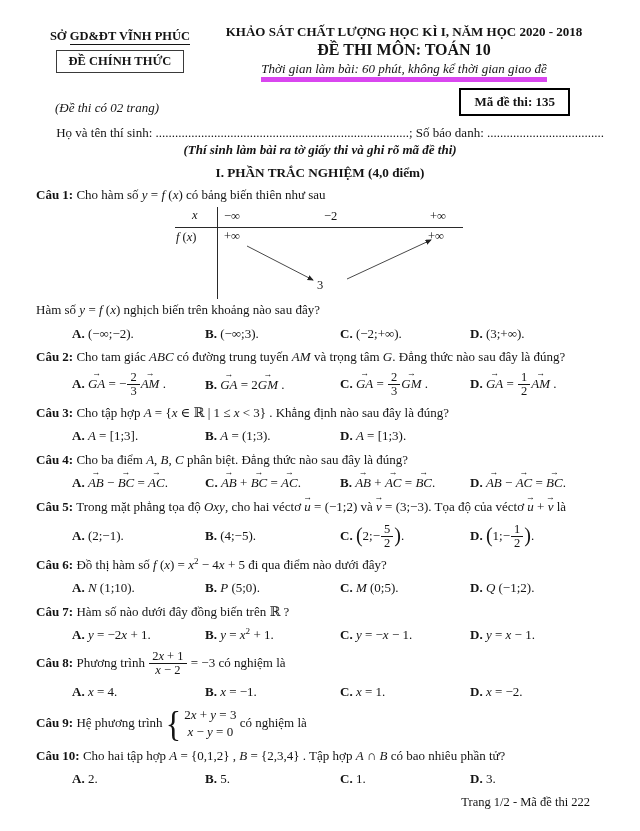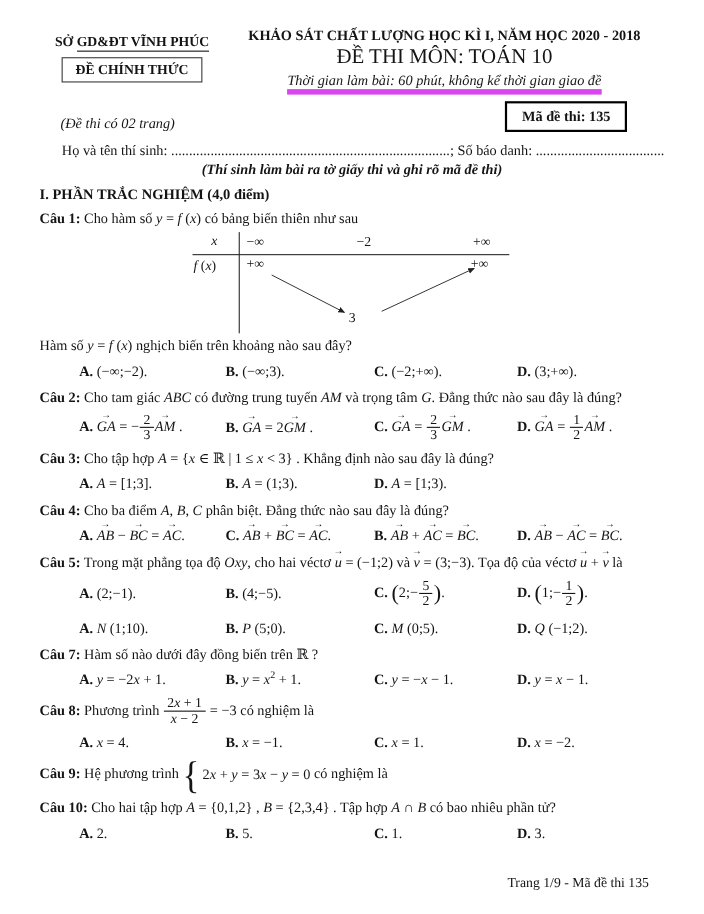--- a/index.html
+++ b/index.html
@@ -14,48 +14,48 @@
   }
   b{font-weight:bold;}
   
   .header{display:flex;align-items:center;}
   .h-left{width:168px;flex-shrink:0;text-align:center;}
   .dept{font-weight:bold;font-size:12.5px;white-space:nowrap;}
   .dept .u{border-bottom:1px solid #141414;padding-bottom:1px;}
   .official-box{display:inline-block;border:1.5px solid #3a3a3a;padding:3px 12px;font-weight:bold;font-size:12.5px;margin-top:6px;}
   .h-right{flex:1;text-align:center;}
   .title1{font-weight:bold;font-size:13px;white-space:nowrap;}
-  .title2{font-weight:normal;font-size:19px;margin-top:1px;}
+  .title2{font-weight:bold;font-size:16px;margin-top:1px;}
   .title3{font-style:italic;margin-top:2px;}
   .title3 span{border-bottom:5px solid #d946ef;padding-bottom:1px;}
   
   .row2{display:flex;justify-content:space-between;align-items:flex-end;margin-top:11px;}
   .pages-note{font-style:italic;margin-left:19px;}
   .code-box{border:2px solid #000;padding:4px 13px;font-weight:bold;margin-right:34px;white-space:nowrap;}
   
   .student-line{margin-top:9px;white-space:nowrap;overflow:hidden;text-align:right;}
   .instruction{text-align:center;font-weight:bold;font-style:italic;margin-top:1px;}
-  .section-title{font-weight:bold;margin-top:7px;font-size:13.2px;}
+  .section-title{font-weight:bold;margin-top:7px;font-size:13.2px;text-align:center;}
   
   .question{margin-top:5px;}
   .q-text{line-height:1.42;}
   .opts{display:grid;grid-template-columns:133px 135px 130px auto;margin:2px 0 1px 36px;line-height:1.5;align-items:center;padding-top:2px;}
   .opt{white-space:nowrap;}
   
   i{font-style:italic;}
   sup{font-size:0.7em;vertical-align:super;line-height:0;}
   .frac{display:inline-block;vertical-align:middle;text-align:center;line-height:1.08;font-size:12.5px;margin:0 1px;}
   .frac .fn{display:block;border-bottom:1px solid #141414;padding:0 3px;}
   .frac .fd{display:block;padding:0 3px;}
   .vec{position:relative;display:inline-block;font-style:italic;}
   .vec::before{content:"\2192";position:absolute;left:50%;transform:translateX(-50%);top:-0.82em;font-size:0.68em;font-style:normal;}
   .bp{font-size:1.55em;font-weight:normal;vertical-align:-0.12em;}
   .sys{display:inline-flex;align-items:center;vertical-align:middle;margin:1px 0;}
   .sys .brace{font-size:32px;font-weight:normal;line-height:0.9;margin-right:3px;transform:scaleY(1.1);}
-  .sys .eqs{display:inline-flex;flex-direction:row;line-height:1.3;text-align:right;}
+  .sys .eqs{display:inline-flex;flex-direction:column;line-height:1.3;text-align:center;}
   
   .bbt{position:relative;width:292px;height:92px;margin:3px 0 2px 139px;font-size:12.5px;}
   .bbt span{position:absolute;white-space:nowrap;}
   .bbt .vline{position:absolute;left:42px;top:0;width:1px;height:92px;background:#2a2a2a;}
   .bbt .hline{position:absolute;left:0;top:20px;width:288px;height:1px;background:#2a2a2a;}
   .bbt .lx{left:17px;top:1px;font-style:italic;}
   .bbt .x1{left:49px;top:2px;}
   .bbt .x2{left:149px;top:2px;}
   .bbt .x3{left:255px;top:2px;}
   .bbt .lf{left:1px;top:23px;}
@@ -155,20 +155,21 @@
       <div class="question">
         <div class="q-text"><b>Câu 5:</b> Trong mặt phẳng tọa độ <i>Oxy</i>, cho hai véctơ <span class="vec">u</span> = (−1;2) và <span class="vec">v</span> = (3;−3). Tọa độ của véctơ <span class="vec">u</span> + <span class="vec">v</span> là</div>
         <div class="opts">
           <div class="opt"><b>A.</b> (2;−1).</div>
           <div class="opt"><b>B.</b> (4;−5).</div>
           <div class="opt"><b>C.</b> <span class="bp">(</span>2;−<span class="frac"><span class="fn">5</span><span class="fd">2</span></span><span class="bp">)</span>.</div>
           <div class="opt"><b>D.</b> <span class="bp">(</span>1;−<span class="frac"><span class="fn">1</span><span class="fd">2</span></span><span class="bp">)</span>.</div>
         </div>
       </div>
       <div class="question">
+        <div class="q-text"><b>Câu 6:</b> Đồ thị hàm số <i>f</i> (<i>x</i>) = <i>x</i><sup>2</sup> − 4<i>x</i> + 5 đi qua điểm nào dưới đây?</div>
         <div class="opts">
           <div class="opt"><b>A.</b> <i>N</i> (1;10).</div>
           <div class="opt"><b>B.</b> <i>P</i> (5;0).</div>
           <div class="opt"><b>C.</b> <i>M</i> (0;5).</div>
           <div class="opt"><b>D.</b> <i>Q</i> (−1;2).</div>
         </div>
       </div>
       <div class="question">
         <div class="q-text"><b>Câu 7:</b> Hàm số nào dưới đây đồng biến trên ℝ ?</div>
         <div class="opts">
@@ -200,14 +201,14 @@
         <div class="q-text"><b>Câu 10:</b> Cho hai tập hợp <i>A</i> = {0,1,2} , <i>B</i> = {2,3,4} . Tập hợp <i>A</i> ∩ <i>B</i> có bao nhiêu phần tử?</div>
         <div class="opts">
           <div class="opt"><b>A.</b> 2.</div>
           <div class="opt"><b>B.</b> 5.</div>
           <div class="opt"><b>C.</b> 1.</div>
           <div class="opt"><b>D.</b> 3.</div>
         </div>
       </div>
     </div>
 
-  <div class="footer">Trang 1/9 - Mã đề thi 135</div>
+  <div class="footer">Trang 1/2 - Mã đề thi 222</div>
 </div>
 
 </body></html>

